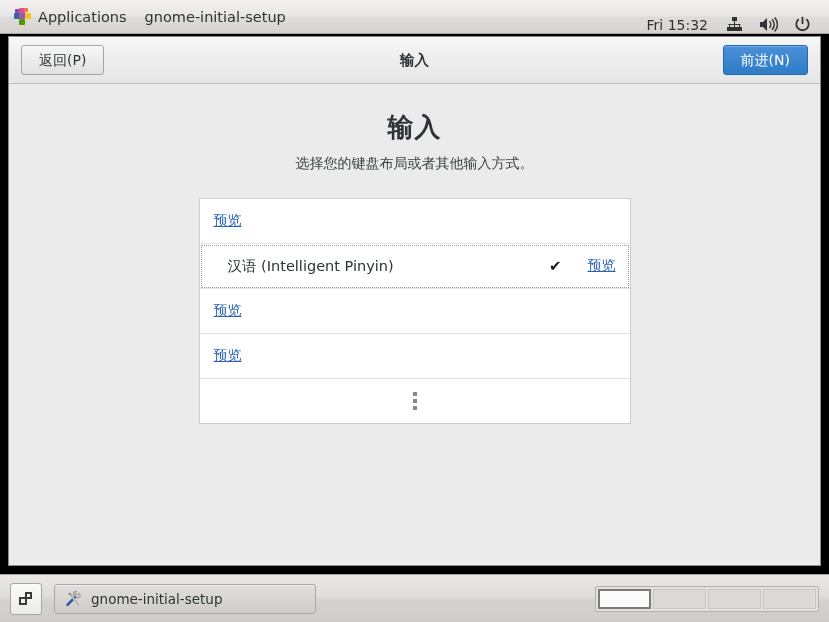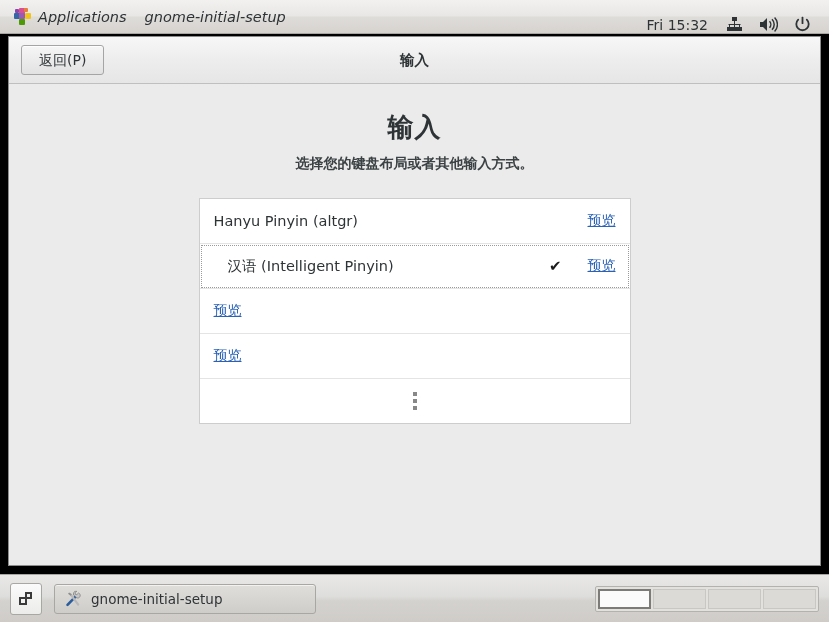--- a/index.html
+++ b/index.html
@@ -30,21 +30,20 @@
     background: linear-gradient(to bottom, #f2f1f0 0%, #e8e7e5 48%, #dedcd9 52%, #d6d3cf 100%);
     border-bottom: 1px solid #a8a6a2;
     box-sizing: border-box;
     display: flex;
     align-items: center;
   }
   .panel-left {
     display: flex;
     align-items: flex-end;
     height: 100%;
-    font-style: italic;
   }
   .panel-menu {
     display: flex;
     align-items: center;
     height: 100%;
     padding: 0 9px;
     font-size: 14.5px;
     color: #2e3436;
     cursor: default;
   }
@@ -163,21 +162,20 @@
     color: #2e3436;
     letter-spacing: 1px;
     margin: 0 0 10px 0;
     cursor: default;
   }
   .page-subtitle {
     font-size: 14px;
     color: #3c4244;
     margin: 0 0 25px 0;
     cursor: default;
-    font-weight: bold;
   }
 
   .list-frame {
     width: 432px;
     background: #ffffff;
     border: 1px solid #cdcdcd;
     box-sizing: border-box;
   }
   .list-row {
     display: flex;
@@ -380,31 +378,31 @@
         </svg>
       </div>
     </div>
   </div>
 
   <div class="window">
 
     <div class="headerbar">
       <div class="btn btn-back">返回(P)</div>
       <div class="hb-title">输入</div>
+      <div class="btn btn-next">前进(N)</div>
     </div>
 
     <div class="content">
 
       <h1 class="page-title">输入</h1>
       <p class="page-subtitle">选择您的键盘布局或者其他输入方式。</p>
 
       <div class="list-frame">
 
         <div class="list-row">
-          <span class="row-label">Hanyu Pinyin (altgr)</span>
           <span class="preview-link">预览</span>
         </div>
 
         <div class="list-row selected">
           <span class="row-label">汉语 (Intelligent Pinyin)</span>
           <span class="check-mark">✔</span>
           <span class="preview-link">预览</span>
         </div>
 
         <div class="list-row">

